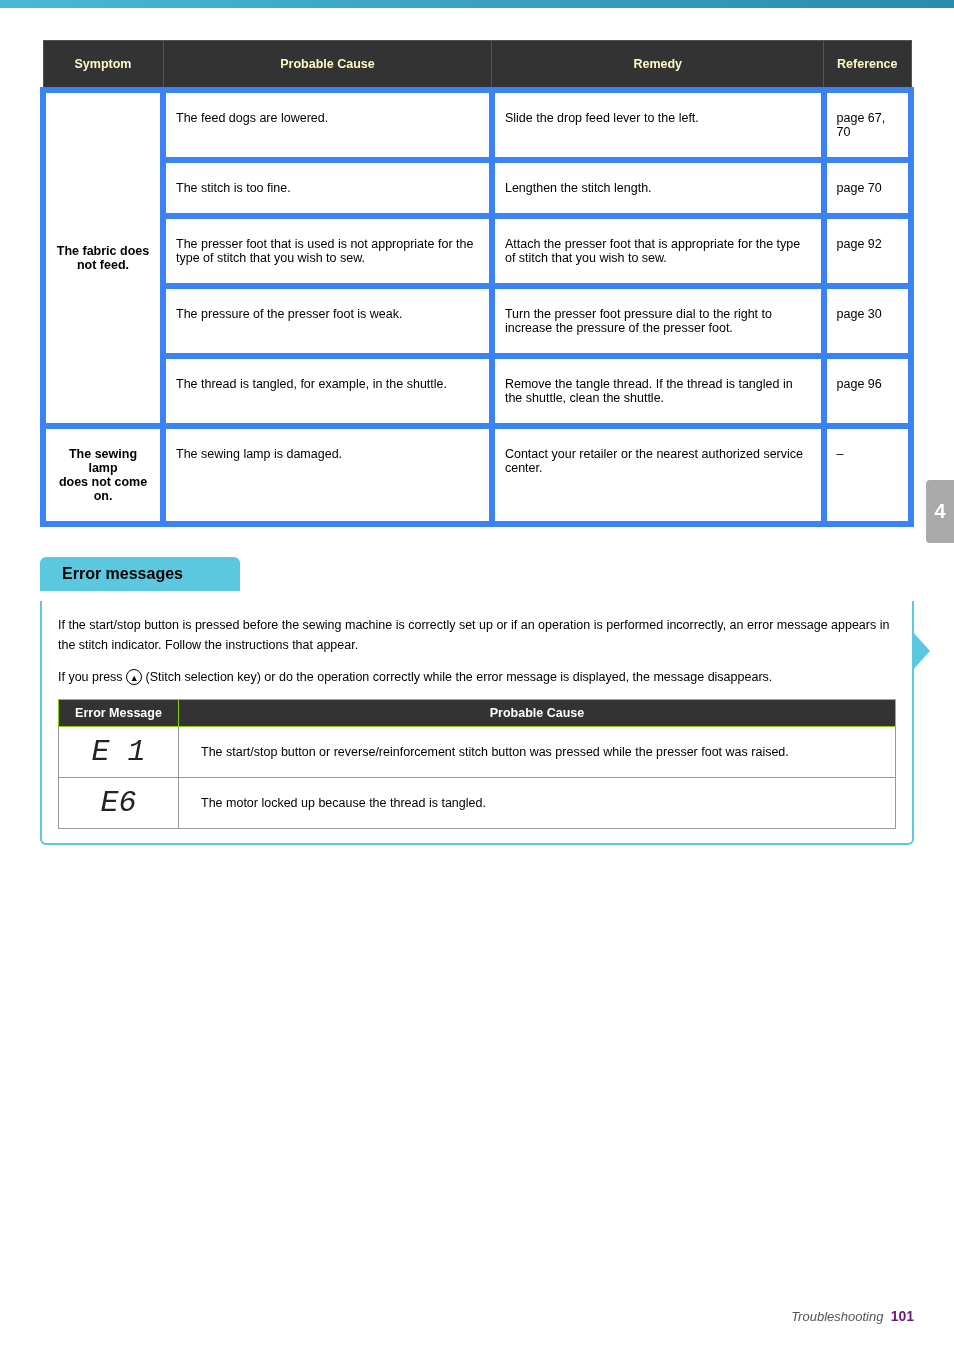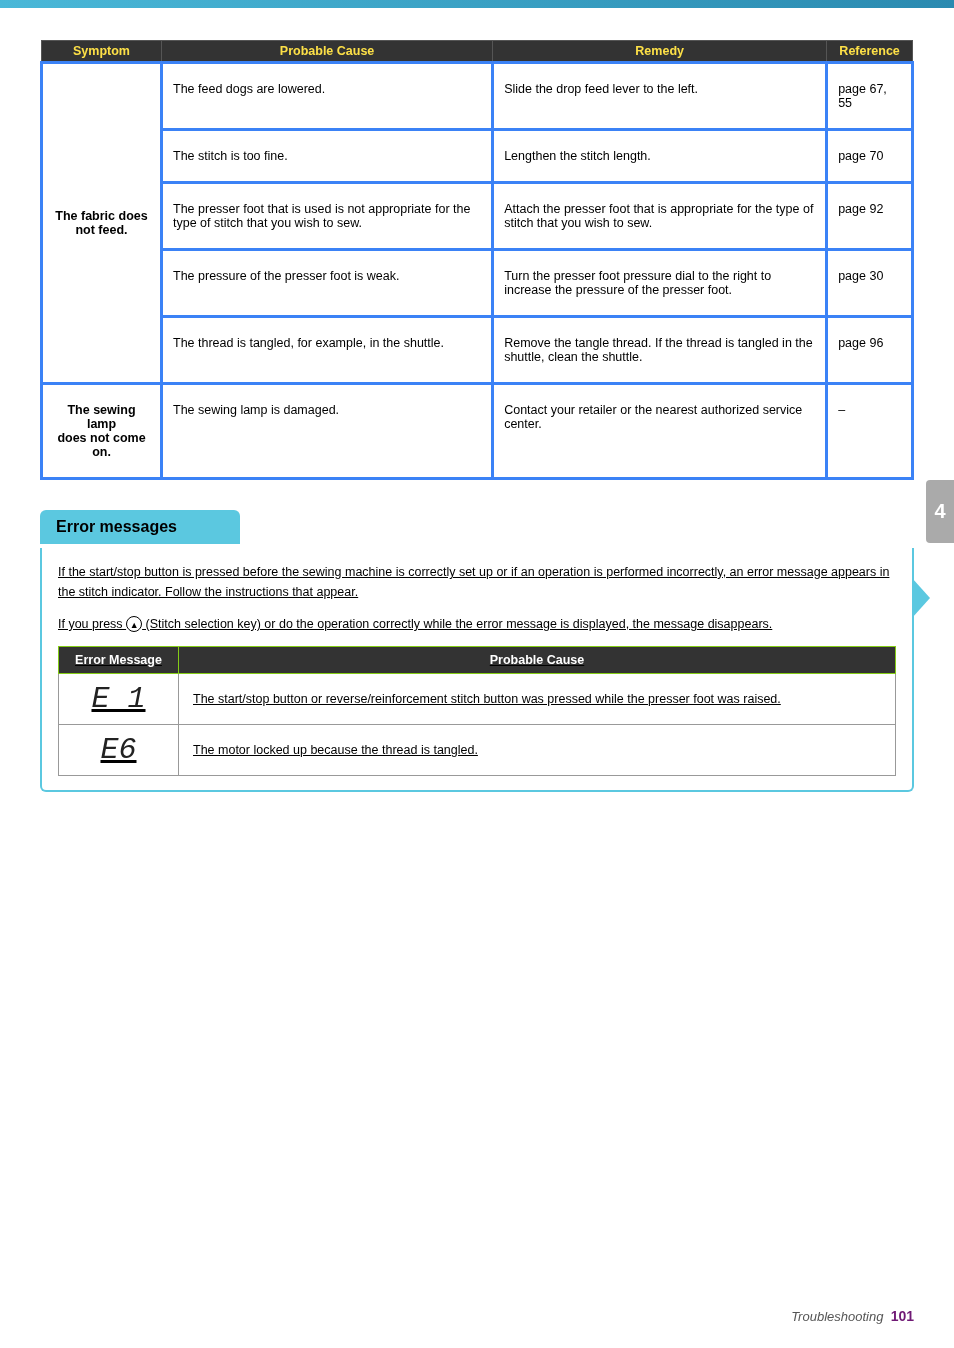--- a/index.html
+++ b/index.html
@@ -44,47 +44,47 @@
 
     
     .trouble-table {
       width: 100%;
       border-collapse: collapse;
       margin-bottom: 30px;
       font-size: 12.5px;
     }
     .trouble-table th {
       background: #333;
-      color: #fde047;
-      padding: 3px 10px;
+      color: #fef9c3;
+      padding: 16px 10px;
       font-weight: bold;
       border: 1px solid #555;
       text-align: center;
     }
     .trouble-table td {
-      border: 3px solid #3b82f6;
+      border: 6px solid #3b82f6;
       padding: 18px 10px;
       vertical-align: top;
     }
     .trouble-table .symptom-cell {
       font-weight: bold;
       text-align: center;
       vertical-align: middle;
       width: 120px;
     }
 
     
     .error-section-header {
       background: #5bc8e0;
       border-radius: 6px 6px 0 0;
-      padding: 8px 16px;
+      padding: 8px 22px;
       font-size: 16px;
       font-weight: bold;
       color: #000;
-      margin-bottom: 4px;
+      margin-bottom: 10px;
       display: inline-block;
       width: auto;
       min-width: 200px;
     }
     .error-intro {
       font-size: 12.5px;
       line-height: 1.6;
       margin-bottom: 12px;
     }
 
@@ -97,21 +97,21 @@
     .error-table th {
       background: #333;
       color: #fff;
       padding: 6px 14px;
       font-weight: bold;
       border: 1px solid #84cc16;
       text-align: center;
     }
     .error-table td {
       border: 1px solid #999;
-      padding: 8px 14px;
+      padding: 8px 22px;
       vertical-align: middle;
     }
     .error-table .error-code-cell {
       font-family: 'Courier New', monospace;
       font-size: 30px;
       font-style: italic;
       font-weight: normal;
       text-align: center;
       width: 120px;
       color: #222;
@@ -152,21 +152,21 @@
         <th>Remedy</th>
         <th>Reference</th>
       </tr>
     </thead>
     <tbody>
 
       <tr>
         <td class="symptom-cell" rowspan="5">The fabric does<br>not feed.</td>
         <td>The feed dogs are lowered.</td>
         <td>Slide the drop feed lever to the left.</td>
-        <td>page 67, 55</td>
+        <td>page 67, 70</td>
       </tr>
 
       <tr>
         <td>The stitch is too fine.</td>
         <td>Lengthen the stitch length.</td>
         <td>page 70</td>
       </tr>
 
       <tr>
         <td>The presser foot that is used is not appropriate for the type of stitch that you wish to sew.</td>
@@ -190,21 +190,21 @@
         <td class="symptom-cell"><strong>The sewing lamp<br>does not come on.</strong></td>
         <td>The sewing lamp is damaged.</td>
         <td>Contact your retailer or the nearest authorized service center.</td>
         <td>–</td>
       </tr>
     </tbody>
   </table>
 
   <div style="margin-bottom: 0;">
     <div class="error-section-header">Error messages</div>
-    <div style="border: 2px solid #5bc8e0; border-top: none; padding: 14px 16px 14px 16px; border-radius: 0 0 6px 6px; position: relative; margin-bottom: 20px; text-decoration: underline;">
+    <div style="border: 2px solid #5bc8e0; border-top: none; padding: 14px 16px 14px 16px; border-radius: 0 0 6px 6px; position: relative; margin-bottom: 20px;">
 
       <div style="position:absolute; right:-18px; top:30px; width:0; height:0; border-top:20px solid transparent; border-bottom:20px solid transparent; border-left:18px solid #5bc8e0;"></div>
       <p class="error-intro">If the start/stop button is pressed before the sewing machine is correctly set up or if an operation is performed incorrectly, an error message appears in the stitch indicator. Follow the instructions that appear.</p>
       <p class="error-intro">If you press <span style="display:inline-block; border:1px solid #000; border-radius:50%; width:16px; height:16px; text-align:center; line-height:16px; font-size:9px;">▲</span> (Stitch selection key) or do the operation correctly while the error message is displayed, the message disappears.</p>
 
       <table class="error-table">
         <thead>
           <tr>
             <th>Error Message</th>
             <th>Probable Cause</th>

